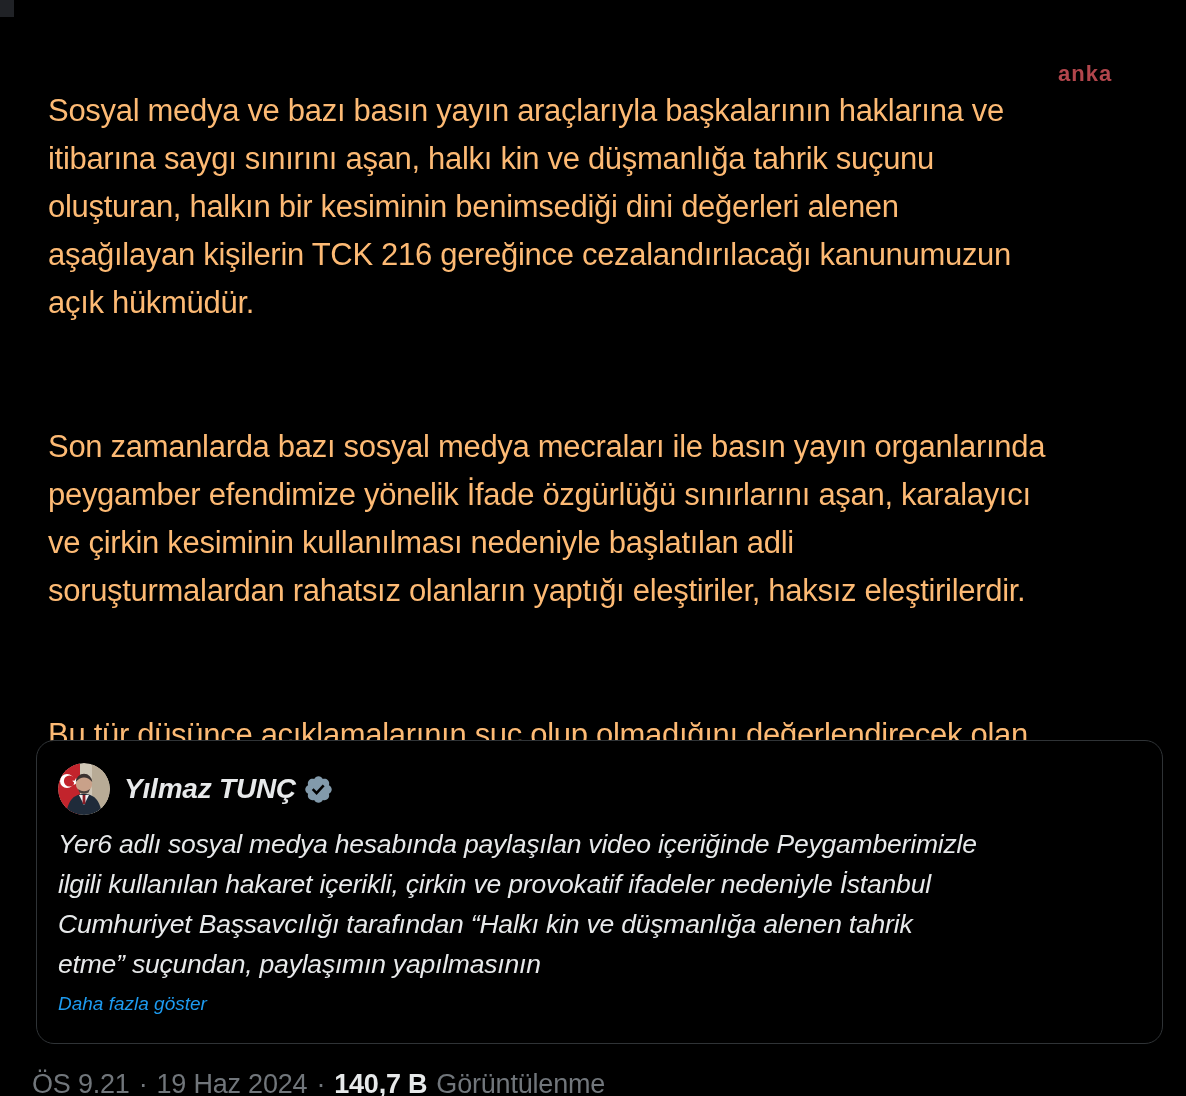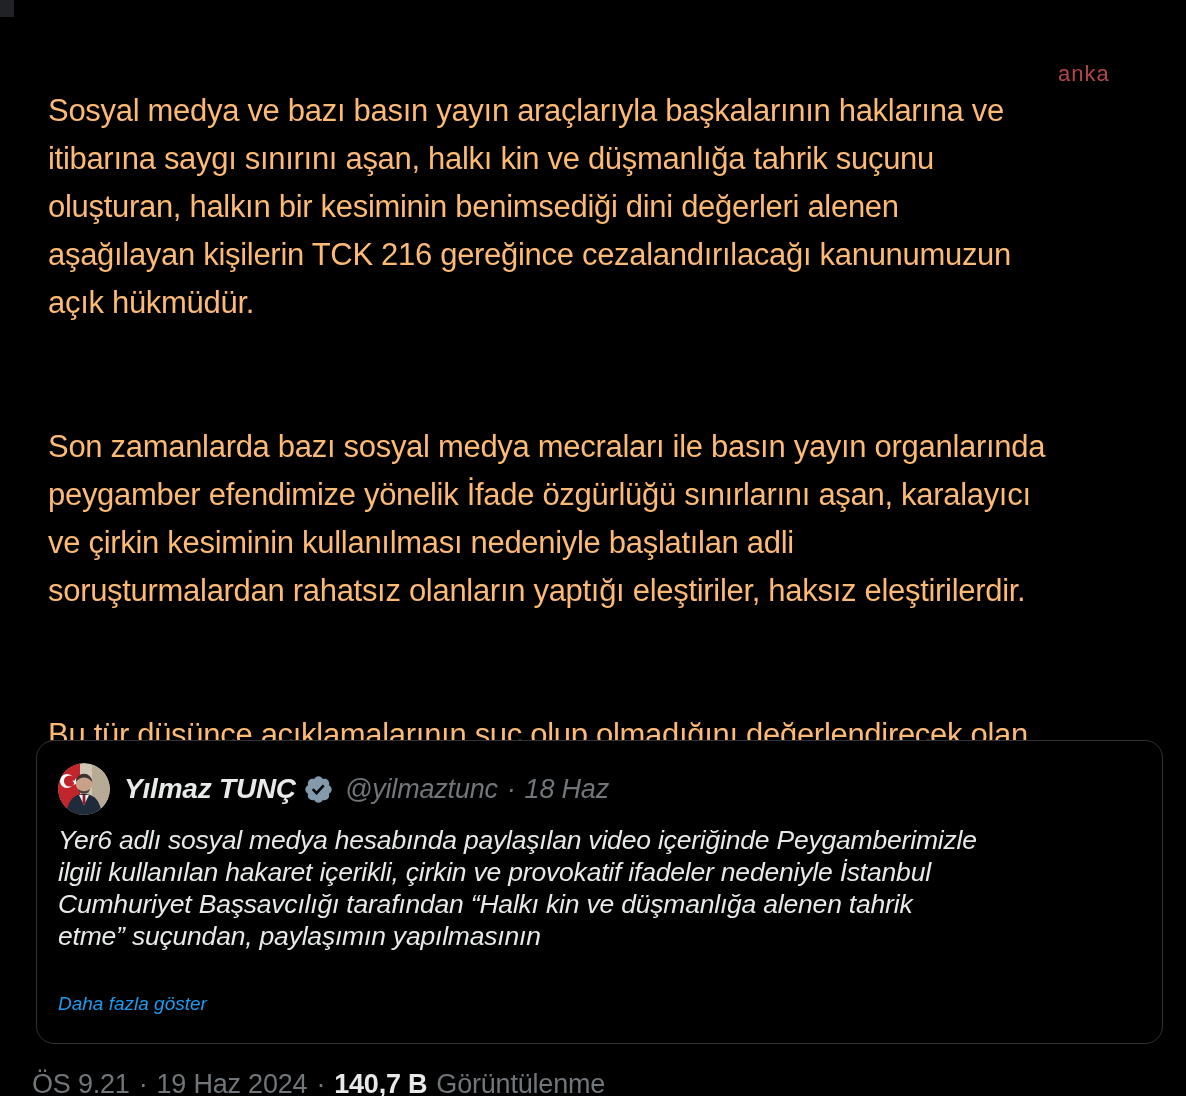--- a/index.html
+++ b/index.html
@@ -33,21 +33,21 @@
     white-space: pre-line;
     margin-left: 16px;
   }
   .tweet-text p { margin: 0 0 48px 0; }
   .tweet-text p:last-child { margin-bottom: 0; }
   .watermark {
     position: absolute;
     left: 1058px;
     top: 61px;
     font-size: 22px;
-    font-weight: 400;
+    font-weight: 700;
     letter-spacing: 1px;
     color: rgba(193, 76, 82, 0.92);
     z-index: 5;
   }
   .quote-card {
     position: absolute;
     left: 36px;
     top: 740px;
     width: 1127px;
     height: 304px;
@@ -95,21 +95,21 @@
     white-space: nowrap;
   }
   .handle-group .sep { margin: 0 9px; }
   .quote-body {
     position: absolute;
     left: 21px;
     top: 83px;
     width: 1085px;
     color: #e7e9ea;
     font-size: 26.5px;
-    line-height: 32px;
+    line-height: 40px;
     letter-spacing: -0.2px;
     white-space: pre-line;
   }
   .show-more {
     position: absolute;
     left: 21px;
     top: 243px;
     font-size: 19px;
     line-height: 40px;
     color: #1d9bf0;
@@ -186,23 +186,20 @@
       </div>
 
       <span class="display-name">Yılmaz TUNÇ</span>
 
       <span class="badge">
         <svg width="31" height="31" viewBox="0 0 24 24">
           <path fill="#829aab" d="M22.25 12c0-1.43-.88-2.67-2.19-3.34.46-1.39.2-2.9-.81-3.91s-2.52-1.27-3.91-.81c-.66-1.31-1.91-2.19-3.34-2.19s-2.67.88-3.33 2.19c-1.4-.46-2.91-.2-3.92.81s-1.26 2.52-.8 3.91c-1.31.67-2.2 1.91-2.2 3.34s.89 2.67 2.2 3.34c-.46 1.39-.21 2.9.8 3.91s2.52 1.26 3.91.81c.67 1.31 1.91 2.19 3.34 2.19s2.68-.88 3.34-2.19c1.39.45 2.9.2 3.91-.81s1.27-2.52.81-3.91c1.31-.67 2.19-1.91 2.19-3.34zm-11.71 4.2L6.8 12.46l1.41-1.42 2.26 2.26 4.8-5.23 1.47 1.36-6.2 6.77z"></path>
         </svg>
       </span>
 
-      <span class="handle-group">
-        <span>@yilmaztunc</span><span class="sep">·</span><span>18 Haz</span>
-      </span>
 
     </div>
 
     <div class="quote-body">Yer6 adlı sosyal medya hesabında paylaşılan video içeriğinde Peygamberimizle
 ilgili kullanılan hakaret içerikli, çirkin ve provokatif ifadeler nedeniyle İstanbul
 Cumhuriyet Başsavcılığı tarafından “Halkı kin ve düşmanlığa alenen tahrik
 etme” suçundan, paylaşımın yapılmasının</div>
 
     <a class="show-more">Daha fazla göster</a>
 

